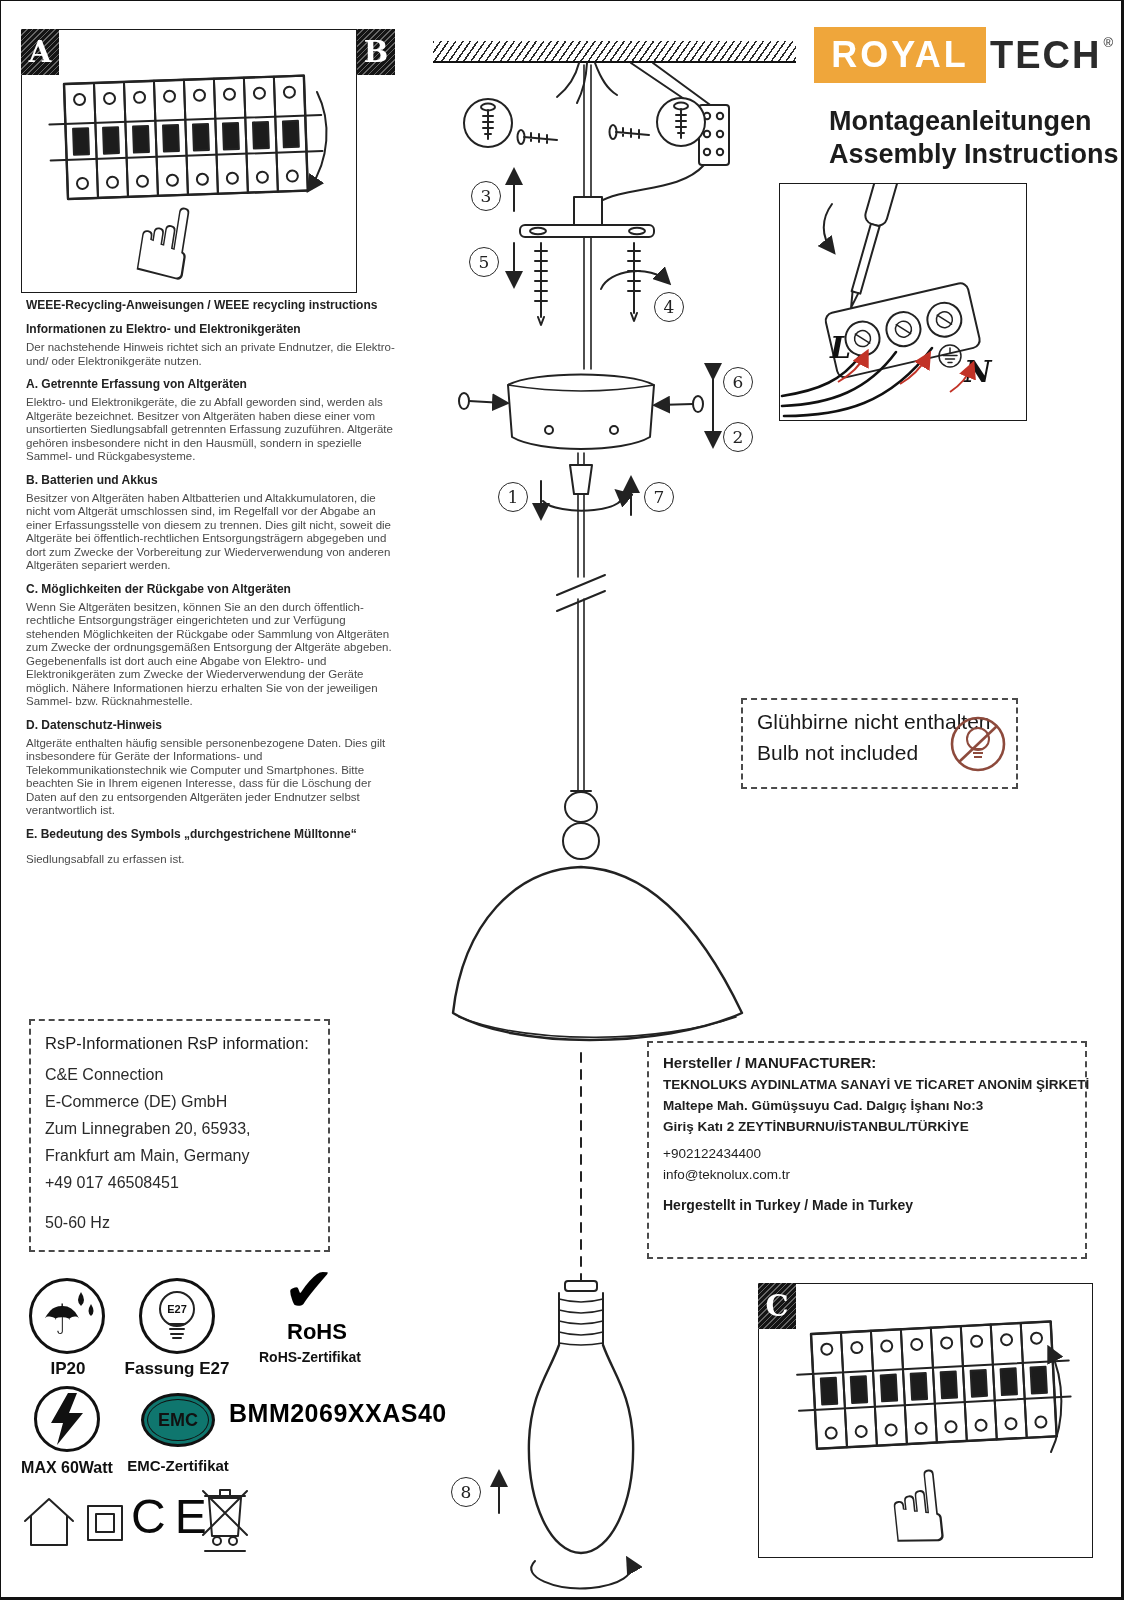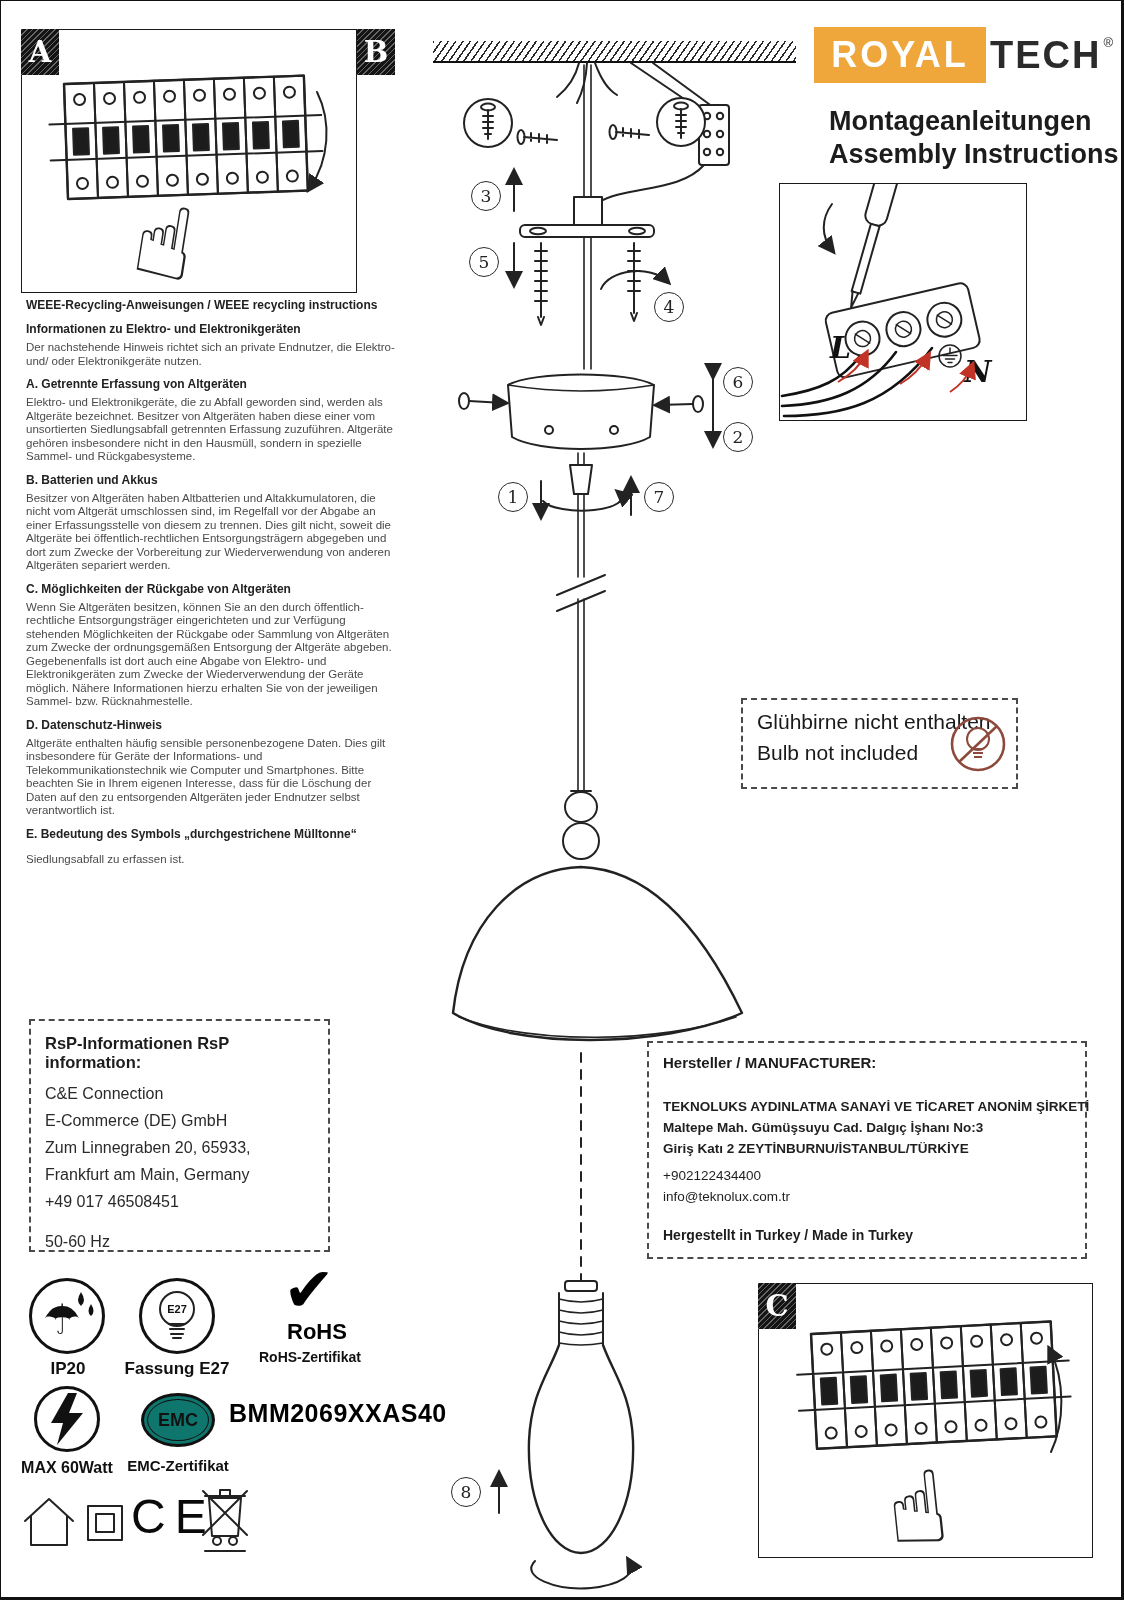--- a/index.html
+++ b/index.html
@@ -41,29 +41,29 @@
   .wb{font-size:11.5px;line-height:13.5px}
   .wfoot{margin-top:12px}
 
   
   .dashed{position:absolute;border:2px dashed #4a4a4a;background:#fff}
   .bulbnote{left:740px;top:697px;width:277px;height:91px;padding:10px 78px 8px 14px;z-index:2}
   .bn1,.bn2{font-size:21px;color:#1a1a1a;margin-bottom:7px;white-space:nowrap}
   .nobulb{position:absolute;right:8px;top:14px}
 
   .rsp{left:28px;top:1018px;width:301px;height:233px;padding:13px 14px;z-index:2}
-  .rt{font-size:16.5px;font-weight:bold;color:#1c1c1c;margin-bottom:8px}
+  .rt{font-size:16.5px;font-weight:normal;color:#1c1c1c;margin-bottom:8px}
   .rl{font-size:16px;color:#2a2a2a;line-height:27px;white-space:nowrap}
   .rhz{margin-top:13px}
 
   .man{left:646px;top:1040px;width:440px;height:218px;padding:11px 14px;z-index:2}
-  .mt{font-size:15px;font-weight:bold;color:#1c1c1c;margin-bottom:25px}
+  .mt{font-size:15px;font-weight:bold;color:#1c1c1c;margin-bottom:3px}
   .ml{font-size:13.5px;color:#1f1f1f;line-height:21px;white-space:nowrap}
   .b{font-weight:bold}
-  .mf{font-size:14px;font-weight:bold;color:#1c1c1c;margin-top:20px}
+  .mf{font-size:14px;font-weight:bold;color:#1c1c1c;margin-top:12px}
 
   
   .circ{position:absolute;border:3px solid #111;border-radius:50%;background:#fff;
         display:flex;align-items:center;justify-content:center}
   .cl{position:absolute;font-weight:bold;font-size:17px;color:#111;text-align:center;white-space:nowrap}
   .check{position:absolute;left:282px;top:1258px;font-size:62px;line-height:1;color:#000;font-family:"DejaVu Sans",sans-serif}
   .rohs{position:absolute;left:286px;top:1318px;font-weight:bold;font-size:22px;color:#000}
   .rohscert{position:absolute;left:258px;top:1348px;font-weight:bold;font-size:14px;color:#111}
   .emcwrap{position:absolute;left:140px;top:1392px;width:74px;height:54px;border:3px solid #111;border-radius:50%;
            display:flex;align-items:center;justify-content:center;background:#0f766e}

